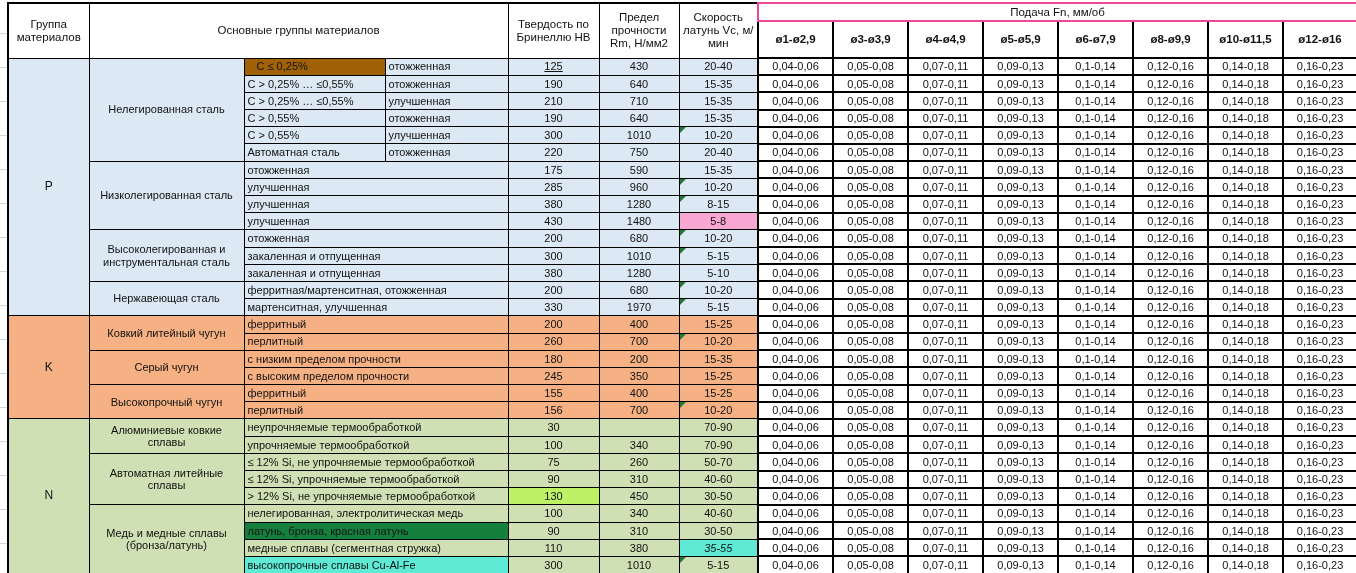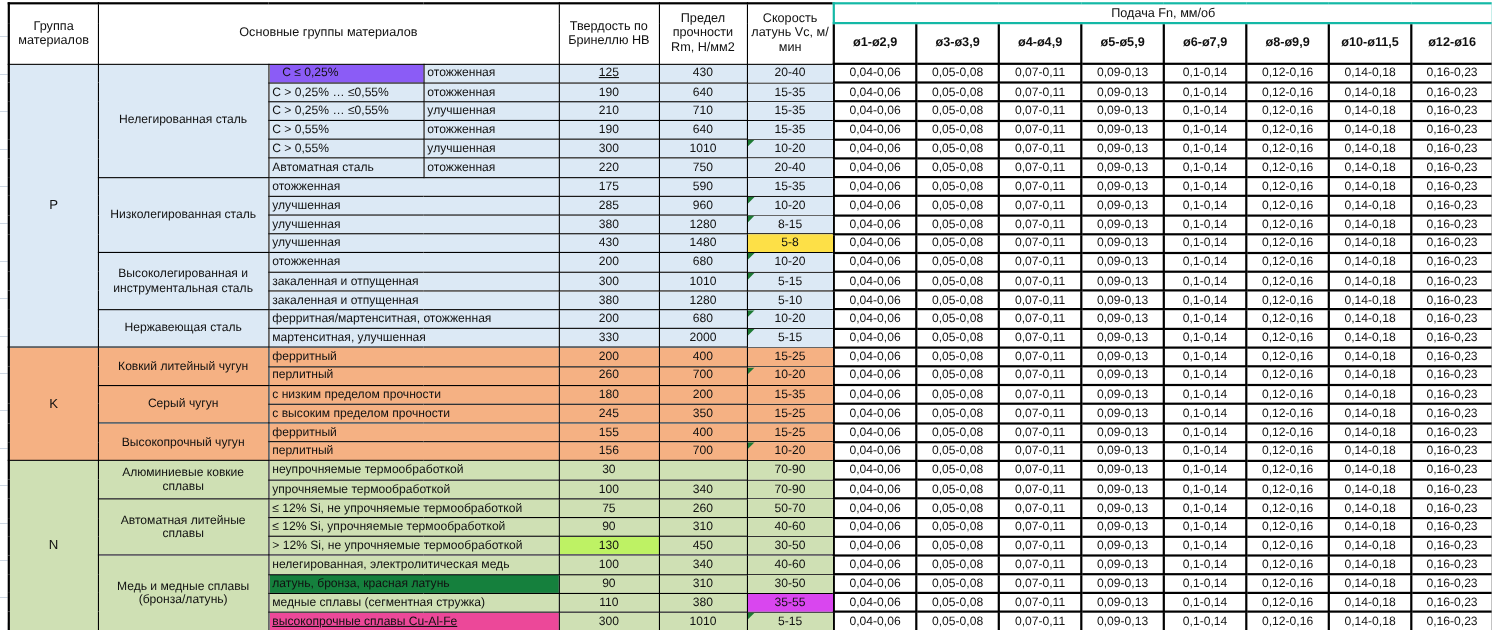--- a/index.html
+++ b/index.html
@@ -35,21 +35,21 @@
   table.main { border: 2px solid #000; }
   th, td {
     border: 1px solid #000;
     padding: 0 2px;
     vertical-align: middle;
     overflow: hidden;
     white-space: normal;
   }
   th { font-weight: normal; text-align: center; background: #fff; font-size: 11.5px; }
   th.feed-sub { font-weight: bold; border: 2px solid #000; }
-  th.feed-title { border: 2px solid #14b8a6; height: 16px; }
+  th.feed-title { border: 2px solid #ec4899; height: 16px; }
   tr.hdr2 th { height: 35px; }
   tbody tr { height: 17.2px; }
   td.detail { text-align: left; padding-left: 3px; }
   td.num { text-align: center; }
   td.feed { border: 2px solid #000; text-align: center; background: #fff; }
   td.group-letter { font-size: 12px; text-align: center; }
   td.subgroup { text-align: center; }
   td.vc { position: relative; }
   span.flag {
     position: absolute; left: 0; top: 0;
@@ -100,21 +100,21 @@
         <th class="feed-sub">ø6-ø7,9</th>
         <th class="feed-sub">ø8-ø9,9</th>
         <th class="feed-sub">ø10-ø11,5</th>
         <th class="feed-sub">ø12-ø16</th>
       </tr>
     </thead>
     <tbody>
         <tr>
           <td class="group-letter" rowspan="15" style="background: rgb(220, 233, 245);">P</td>
           <td class="subgroup" rowspan="6" style="background: rgb(220, 233, 245);">Нелегированная сталь</td>
-          <td class="detail" style="background: #8b5cf6; padding-left: 12px;">C ≤ 0,25%</td>
+          <td class="detail" style="background: #a16207; padding-left: 12px;">C ≤ 0,25%</td>
           <td class="detail" style="background: rgb(220, 233, 245);">отожженная</td>
           <td class="num" style="background: rgb(220, 233, 245); text-decoration: underline;">125</td>
           <td class="num" style="background: rgb(220, 233, 245);">430</td>
           <td class="num vc" style="background: rgb(220, 233, 245);">20-40</td>
           <td class="feed">0,04-0,06</td>
           <td class="feed">0,05-0,08</td>
           <td class="feed">0,07-0,11</td>
           <td class="feed">0,09-0,13</td>
           <td class="feed">0,1-0,14</td>
           <td class="feed">0,12-0,16</td>
@@ -236,21 +236,21 @@
           <td class="feed">0,09-0,13</td>
           <td class="feed">0,1-0,14</td>
           <td class="feed">0,12-0,16</td>
           <td class="feed">0,14-0,18</td>
           <td class="feed">0,16-0,23</td>
         </tr>
         <tr>
           <td class="detail" colspan="2" style="background: rgb(220, 233, 245);">улучшенная</td>
           <td class="num" style="background: rgb(220, 233, 245);">430</td>
           <td class="num" style="background: rgb(220, 233, 245);">1480</td>
-          <td class="num vc" style="background: #fde047;">5-8</td>
+          <td class="num vc" style="background: #f9a8d4;">5-8</td>
           <td class="feed">0,04-0,06</td>
           <td class="feed">0,05-0,08</td>
           <td class="feed">0,07-0,11</td>
           <td class="feed">0,09-0,13</td>
           <td class="feed">0,1-0,14</td>
           <td class="feed">0,12-0,16</td>
           <td class="feed">0,14-0,18</td>
           <td class="feed">0,16-0,23</td>
         </tr>
         <tr>
@@ -307,21 +307,21 @@
           <td class="feed">0,07-0,11</td>
           <td class="feed">0,09-0,13</td>
           <td class="feed">0,1-0,14</td>
           <td class="feed">0,12-0,16</td>
           <td class="feed">0,14-0,18</td>
           <td class="feed">0,16-0,23</td>
         </tr>
         <tr>
           <td class="detail" colspan="2" style="background: rgb(220, 233, 245);">мартенситная, улучшенная</td>
           <td class="num" style="background: rgb(220, 233, 245);">330</td>
-          <td class="num" style="background: rgb(220, 233, 245);">2000</td>
+          <td class="num" style="background: rgb(220, 233, 245);">1970</td>
           <td class="num vc" style="background: rgb(220, 233, 245);">5-15<span class="flag" style="border-top-color: rgb(30, 122, 52);"></span></td>
           <td class="feed">0,04-0,06</td>
           <td class="feed">0,05-0,08</td>
           <td class="feed">0,07-0,11</td>
           <td class="feed">0,09-0,13</td>
           <td class="feed">0,1-0,14</td>
           <td class="feed">0,12-0,16</td>
           <td class="feed">0,14-0,18</td>
           <td class="feed">0,16-0,23</td>
         </tr>
@@ -512,32 +512,32 @@
           <td class="feed">0,09-0,13</td>
           <td class="feed">0,1-0,14</td>
           <td class="feed">0,12-0,16</td>
           <td class="feed">0,14-0,18</td>
           <td class="feed">0,16-0,23</td>
         </tr>
         <tr>
           <td class="detail" colspan="2" style="background: rgb(207, 224, 180);">медные сплавы (сегментная стружка)</td>
           <td class="num" style="background: rgb(207, 224, 180);">110</td>
           <td class="num" style="background: rgb(207, 224, 180);">380</td>
-          <td class="num vc" style="background: #d946ef;">35-55</td>
-          <td class="feed">0,04-0,06</td>
-          <td class="feed">0,05-0,08</td>
-          <td class="feed">0,07-0,11</td>
-          <td class="feed">0,09-0,13</td>
-          <td class="feed">0,1-0,14</td>
-          <td class="feed">0,12-0,16</td>
-          <td class="feed">0,14-0,18</td>
-          <td class="feed">0,16-0,23</td>
-        </tr>
-        <tr>
-          <td class="detail" colspan="2" style="background: #ec4899; text-decoration: underline;">высокопрочные сплавы Cu-Al-Fe</td>
+          <td class="num vc" style="background: #5eead4; font-style: italic;">35-55</td>
+          <td class="feed">0,04-0,06</td>
+          <td class="feed">0,05-0,08</td>
+          <td class="feed">0,07-0,11</td>
+          <td class="feed">0,09-0,13</td>
+          <td class="feed">0,1-0,14</td>
+          <td class="feed">0,12-0,16</td>
+          <td class="feed">0,14-0,18</td>
+          <td class="feed">0,16-0,23</td>
+        </tr>
+        <tr>
+          <td class="detail" colspan="2" style="background: #5eead4;">высокопрочные сплавы Cu-Al-Fe</td>
           <td class="num" style="background: rgb(207, 224, 180);">300</td>
           <td class="num" style="background: rgb(207, 224, 180);">1010</td>
           <td class="num vc" style="background: rgb(207, 224, 180);">5-15<span class="flag" style="border-top-color: rgb(30, 122, 52);"></span></td>
           <td class="feed">0,04-0,06</td>
           <td class="feed">0,05-0,08</td>
           <td class="feed">0,07-0,11</td>
           <td class="feed">0,09-0,13</td>
           <td class="feed">0,1-0,14</td>
           <td class="feed">0,12-0,16</td>
           <td class="feed">0,14-0,18</td>

